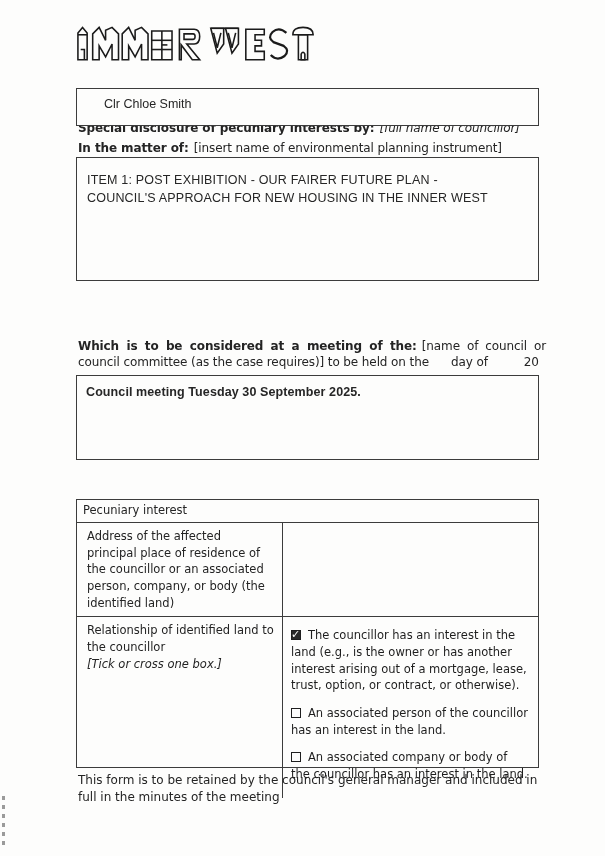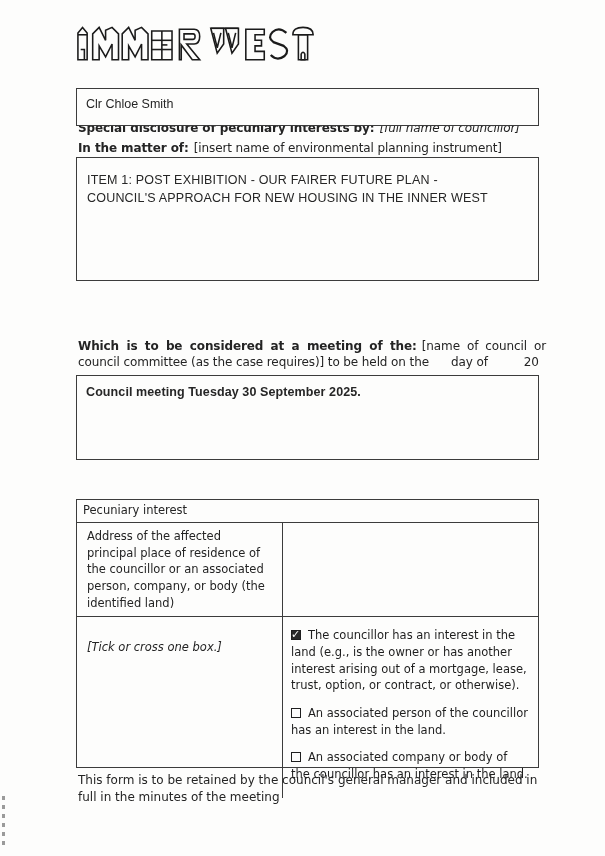--- a/index.html
+++ b/index.html
@@ -36,21 +36,21 @@
 
   .form-box{
     position:absolute;left:76px;width:463px;
     border:1.5px solid #3c3c3c;background:#fdfdfc;
     box-sizing:border-box;
   }
   .fill-text{
     font-family:"Liberation Sans",sans-serif;
     font-size:12.5px;line-height:1.4;color:#262626;margin:0;
   }
-  #name-box{top:88px;height:38px;padding:7px 9px;}
+  #name-box{top:88px;height:38px;padding:7px 27px;}
   #matter-box{top:157px;height:124px;padding:14px 10px;}
   #matter-box .fill-text{width:420px;letter-spacing:.2px;}
   #meeting-box{top:375px;height:85px;padding:8px 9px;}
   #meeting-box .fill-text{font-weight:600;letter-spacing:.1px;}
 
   
   .pi-table{
     position:absolute;left:76px;top:499px;width:463px;height:269px;
     border:1.5px solid #3c3c3c;box-sizing:border-box;
     display:flex;flex-direction:column;font-size:11.5px;
@@ -160,21 +160,21 @@
 
   <div class="pi-table">
     <div class="pi-header">Pecuniary interest</div>
 
     <div class="pi-row pi-row-address">
       <div class="pi-cell-left">Address of the affected principal place of residence of the councillor or an associated person, company, or body (the identified land)</div>
     </div>
 
     <div class="pi-row pi-row-relationship">
       <div class="pi-cell-left">
-        <br>
+        <span>Relationship of identified land to the councillor</span><br>
         <span class="hint-italic">[Tick or cross one box.]</span>
       </div>
       <div class="pi-cell-right">
         <p class="option">
           <span class="checkbox checked"></span><span>The councillor has an interest in the land (e.g., is the owner or has another interest arising out of a mortgage, lease, trust, option, or contract, or otherwise).</span>
         </p>
         <p class="option">
           <span class="checkbox"></span><span>An associated person of the councillor has an interest in the land.</span>
         </p>
         <p class="option">

